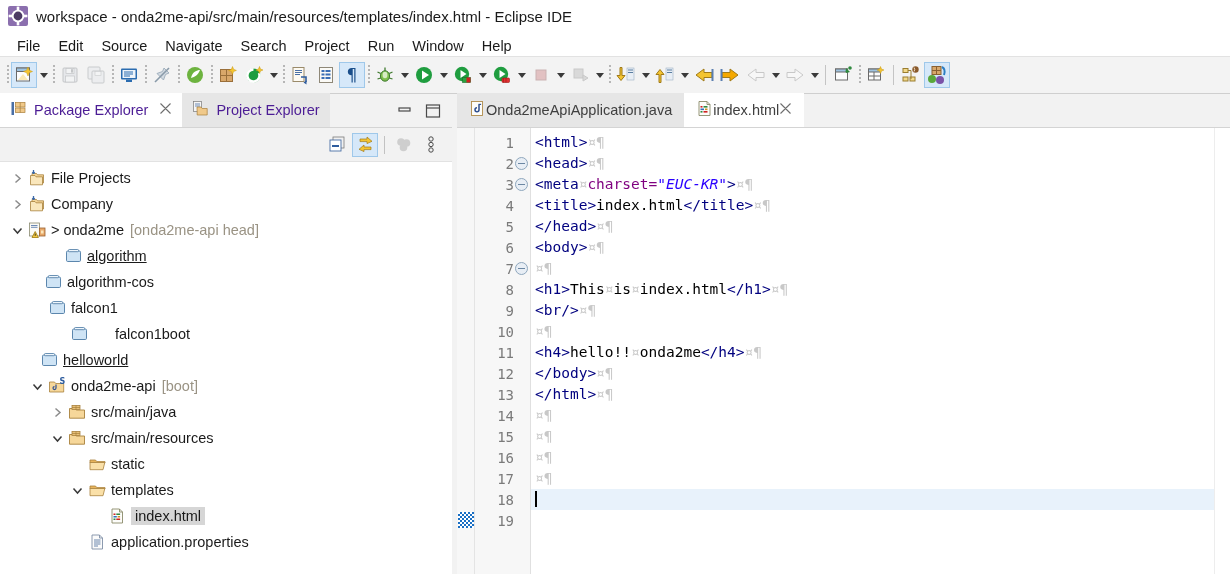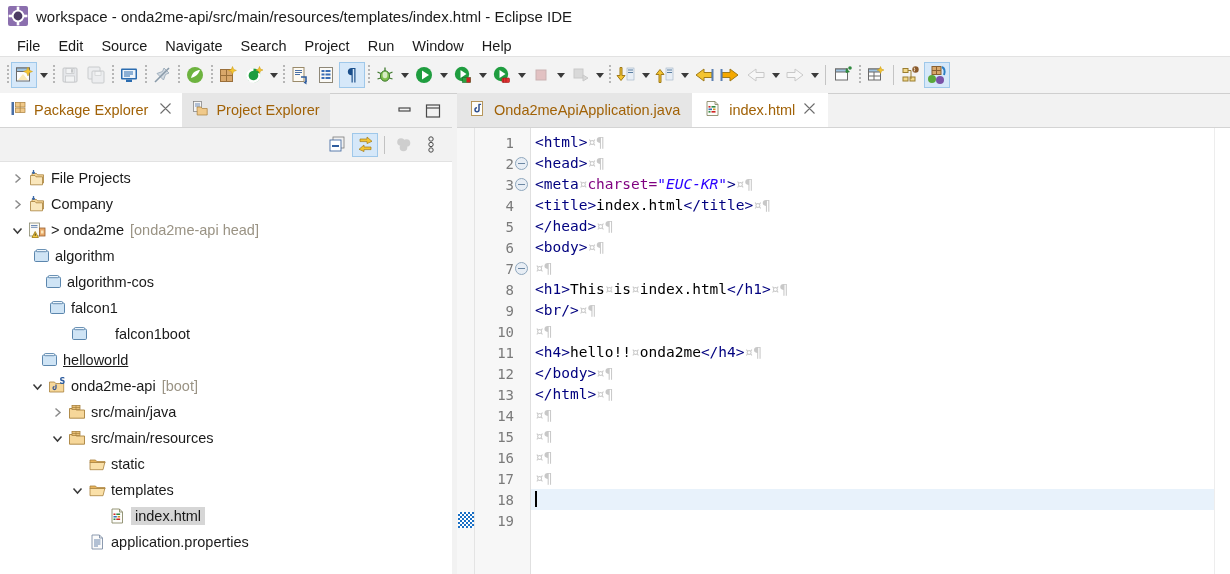--- a/index.html
+++ b/index.html
@@ -69,21 +69,21 @@
   #body-split { display:flex; height:480px; background:#fff; }
 
   
   #left-panel { width:452px; flex:0 0 452px; display:flex; flex-direction:column; background:#ffffff; }
   #left-tabs {
     height:34px; background:#f2f2f2; display:flex; align-items:flex-end; position:relative;
     border-bottom:1px solid #d4d4d4;
   }
   .vtab {
     height:34px; display:flex; align-items:center; gap:7px;
-    padding:0 10px; font-size:14.5px; color:#a16207; white-space:nowrap;
+    padding:0 10px; font-size:14.5px; color:#4c1d95; white-space:nowrap;
   }
   .vtab.selected { background:#ffffff; }
   .vtab.unselected { background:#e6e6e6; }
   .vtab .close-x { margin-left:4px; }
   #left-tabs .tab-ctrls {
     margin-left:auto; display:flex; align-items:center; gap:10px; padding:0 10px 4px 0;
   }
   #left-toolbar {
     height:34px; background:#f2f2f2; display:flex; align-items:center;
     justify-content:flex-end; gap:2px; padding-right:8px; border-bottom:1px solid #e2e2e2;
@@ -100,21 +100,21 @@
   }
   .trow .twist { width:18px; flex:0 0 18px; display:flex; align-items:center; justify-content:center; }
   .trow .ticon { width:22px; flex:0 0 22px; display:flex; align-items:center; justify-content:center; margin-right:3px;}
   .trow .tlabel { display:flex; align-items:baseline; gap:6px; }
   .trow .tsub { color:#9a9384; font-size:14.5px; }
   .trow .sel-bg { background:#d6d6d6; padding:1px 4px; }
 
   
   #right-panel { flex:1; display:flex; flex-direction:column; background:#fff; position:relative;}
   #editor-tabs { height:34px; background:#f2f2f2; display:flex; align-items:flex-end; border-bottom:1px solid #d4d4d4;}
-  .etab { height:34px; display:flex; align-items:center; gap:8px; padding:0 12px; font-size:14.5px; color:#a16207; white-space:nowrap;}
+  .etab { height:34px; display:flex; align-items:center; padding:0 12px; font-size:14.5px; color:#404040; white-space:nowrap;}
   .etab.unselected { background:#e6e6e6; }
   .etab.selected { background:#ffffff; }
   #editor-area { flex:1; display:flex; background:#ffffff; position:relative; overflow:hidden;}
   #ann-ruler { width:18px; flex:0 0 18px; background:#f7f7f7; border-right:1px solid #e4e4e4; position:relative;}
   #gutter { width:56px; flex:0 0 56px; background:#f7f7f7; border-right:1px solid #e0e0e0; padding-top:4px;}
   .gline { height:21px; display:flex; align-items:center; justify-content:flex-end; gap:1px;
            font-family:"DejaVu Sans Mono", monospace; font-size:14px; color:#7a7a7a; padding-right:2px;}
   .fold {
     width:13px; height:13px; border-radius:50%; border:1.5px solid #8fa7bd; background:#e8eef5;
     display:flex;align-items:center;justify-content:center; flex:0 0 13px;
@@ -558,21 +558,21 @@
               <rect x="7.7" y="12.6" width="1" height="2.2" fill="#3a3a1a"></rect>
               <rect x="12.5" y="7" width="5.5" height="8" fill="#e8a96a" stroke="#9a6030" stroke-width=".8"></rect>
               <rect x="14" y="9.5" width="2.5" height="3" fill="#fae7bc"></rect>
             </svg>
           </span>
           <span class="tlabel">
             <span>&gt; onda2me</span>
             <span class="tsub">[onda2me-api head]</span>
           </span>
         </div>
-        <div class="trow" style="padding-left: 12px;">
+        <div class="trow" style="padding-left: 44px; text-decoration: underline;">
           <span class="twist"></span>
           <span class="ticon">
             <svg width="19" height="18" viewBox="0 0 19 18">
               <rect x="2.5" y="4" width="14" height="10.5" rx="1.2" fill="#cfe4f5" stroke="#5b86ad" stroke-width="1"></rect>
               <rect x="4.5" y="2.5" width="10" height="2.2" rx=".8" fill="#eef6fc" stroke="#5b86ad" stroke-width=".9"></rect>
             </svg>
           </span>
           <span class="tlabel">
             <span>algorithm</span>
           </span>

